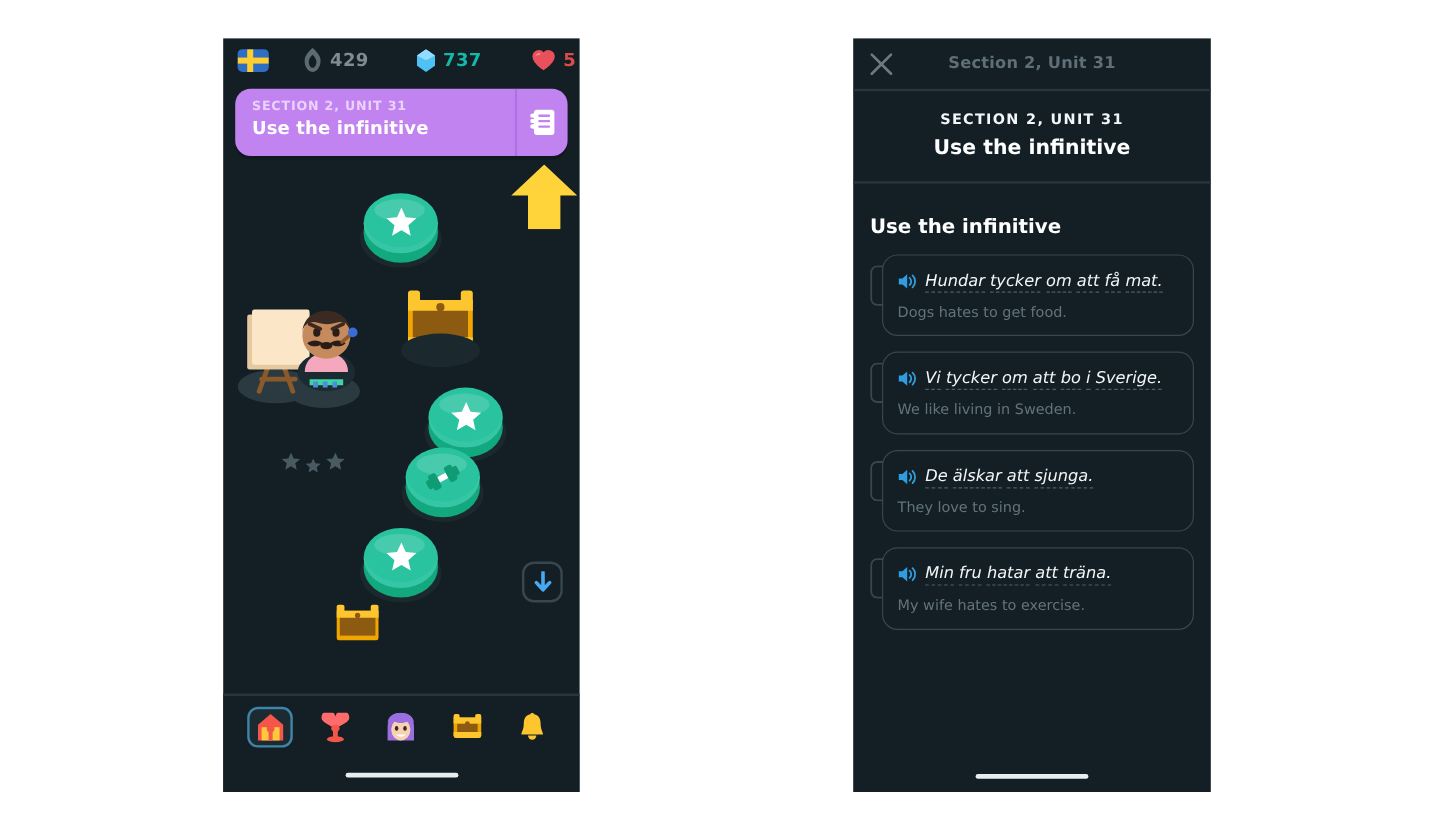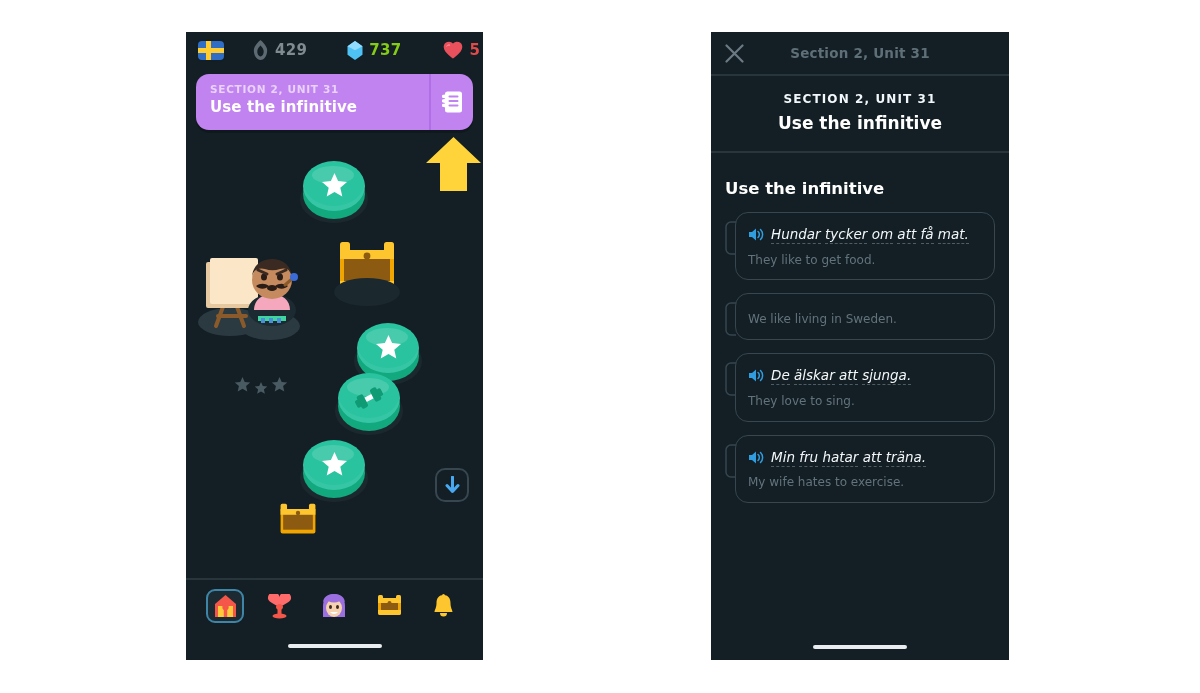--- a/index.html
+++ b/index.html
@@ -41,21 +41,21 @@
   .flag-icon::after {
     content: ""; position: absolute; left: 0; top: 7px;
     width: 100%; height: 5px; background: #ffcd2f;
   }
   .flame-icon { width: 17px; height: 20px; position: relative; }
   .flame-icon svg { display: block; }
   .gem-icon { width: 16px; height: 19px; }
   .heart-icon { width: 20px; height: 18px; }
   .stat-val { font-size: 15px; font-weight: bold; letter-spacing: .3px; }
   .v-streak { color: #7f8a91; }
-  .v-gems { color: #84cc16; }
+  .v-gems { color: #14b8a6; }
   .v-hearts { color: #e04a4a; }
 
   
   .unit-banner {
     position: relative; margin: 6px 10px 0 10px;
     height: 56px; background: #c183f0; border-radius: 13px;
     display: flex; align-items: stretch;
     box-shadow: 0 3px 0 rgba(0,0,0,.18);
   }
   .unit-text { flex: 1; padding: 9px 0 0 14px; }
@@ -463,53 +463,60 @@
           <svg class="tail" viewBox="0 0 12 34">
             <path d="M11 1H6a5 5 0 00-5 5v22a5 5 0 005 5h5" fill="none" stroke="#37464f" stroke-width="1.5"></path>
           </svg>
           <div class="p-row">
             <svg class="spk" viewBox="0 0 16 15">
               <path d="M1 5h3l4-3.5v12L4 10H1z" fill="#2f9de0"></path>
               <path d="M10 4.5a4 4 0 010 6M12.5 2.5a7 7 0 010 10" stroke="#2f9de0" stroke-width="1.5" fill="none" stroke-linecap="round"></path>
             </svg>
             <div class="p-target"><span class="w">Hundar</span> <span class="w">tycker</span> <span class="w">om</span> <span class="w">att</span> <span class="w">få</span> <span class="w">mat.</span></div>
           </div>
-          <div class="p-trans">They like to get food.</div>
-        </div>
-
-        <div class="phrase-card">
-          <svg class="tail" viewBox="0 0 12 34">
-            <path d="M11 1H6a5 5 0 00-5 5v22a5 5 0 005 5h5" fill="none" stroke="#37464f" stroke-width="1.5"></path>
-          </svg>
-          <div class="p-trans">We like living in Sweden.</div>
+          <div class="p-trans">Dogs hates to get food.</div>
         </div>
 
         <div class="phrase-card">
           <svg class="tail" viewBox="0 0 12 34">
             <path d="M11 1H6a5 5 0 00-5 5v22a5 5 0 005 5h5" fill="none" stroke="#37464f" stroke-width="1.5"></path>
           </svg>
           <div class="p-row">
             <svg class="spk" viewBox="0 0 16 15">
               <path d="M1 5h3l4-3.5v12L4 10H1z" fill="#2f9de0"></path>
               <path d="M10 4.5a4 4 0 010 6M12.5 2.5a7 7 0 010 10" stroke="#2f9de0" stroke-width="1.5" fill="none" stroke-linecap="round"></path>
             </svg>
-            <div class="p-target"><span class="w">De</span> <span class="w">älskar</span> <span class="w">att</span> <span class="w">sjunga.</span></div>
+            <div class="p-target"><span class="w">Vi</span> <span class="w">tycker</span> <span class="w">om</span> <span class="w">att</span> <span class="w">bo</span> <span class="w">i</span> <span class="w">Sverige.</span></div>
           </div>
-          <div class="p-trans">They love to sing.</div>
+          <div class="p-trans">We like living in Sweden.</div>
         </div>
 
         <div class="phrase-card">
           <svg class="tail" viewBox="0 0 12 34">
             <path d="M11 1H6a5 5 0 00-5 5v22a5 5 0 005 5h5" fill="none" stroke="#37464f" stroke-width="1.5"></path>
           </svg>
           <div class="p-row">
             <svg class="spk" viewBox="0 0 16 15">
               <path d="M1 5h3l4-3.5v12L4 10H1z" fill="#2f9de0"></path>
               <path d="M10 4.5a4 4 0 010 6M12.5 2.5a7 7 0 010 10" stroke="#2f9de0" stroke-width="1.5" fill="none" stroke-linecap="round"></path>
             </svg>
+            <div class="p-target"><span class="w">De</span> <span class="w">älskar</span> <span class="w">att</span> <span class="w">sjunga.</span></div>
+          </div>
+          <div class="p-trans">They love to sing.</div>
+        </div>
+
+        <div class="phrase-card">
+          <svg class="tail" viewBox="0 0 12 34">
+            <path d="M11 1H6a5 5 0 00-5 5v22a5 5 0 005 5h5" fill="none" stroke="#37464f" stroke-width="1.5"></path>
+          </svg>
+          <div class="p-row">
+            <svg class="spk" viewBox="0 0 16 15">
+              <path d="M1 5h3l4-3.5v12L4 10H1z" fill="#2f9de0"></path>
+              <path d="M10 4.5a4 4 0 010 6M12.5 2.5a7 7 0 010 10" stroke="#2f9de0" stroke-width="1.5" fill="none" stroke-linecap="round"></path>
+            </svg>
             <div class="p-target"><span class="w">Min</span> <span class="w">fru</span> <span class="w">hatar</span> <span class="w">att</span> <span class="w">träna.</span></div>
           </div>
           <div class="p-trans">My wife hates to exercise.</div>
         </div>
 
       </div>
     </div>
 
     <div class="gt-home-indicator"></div>
   </div>

